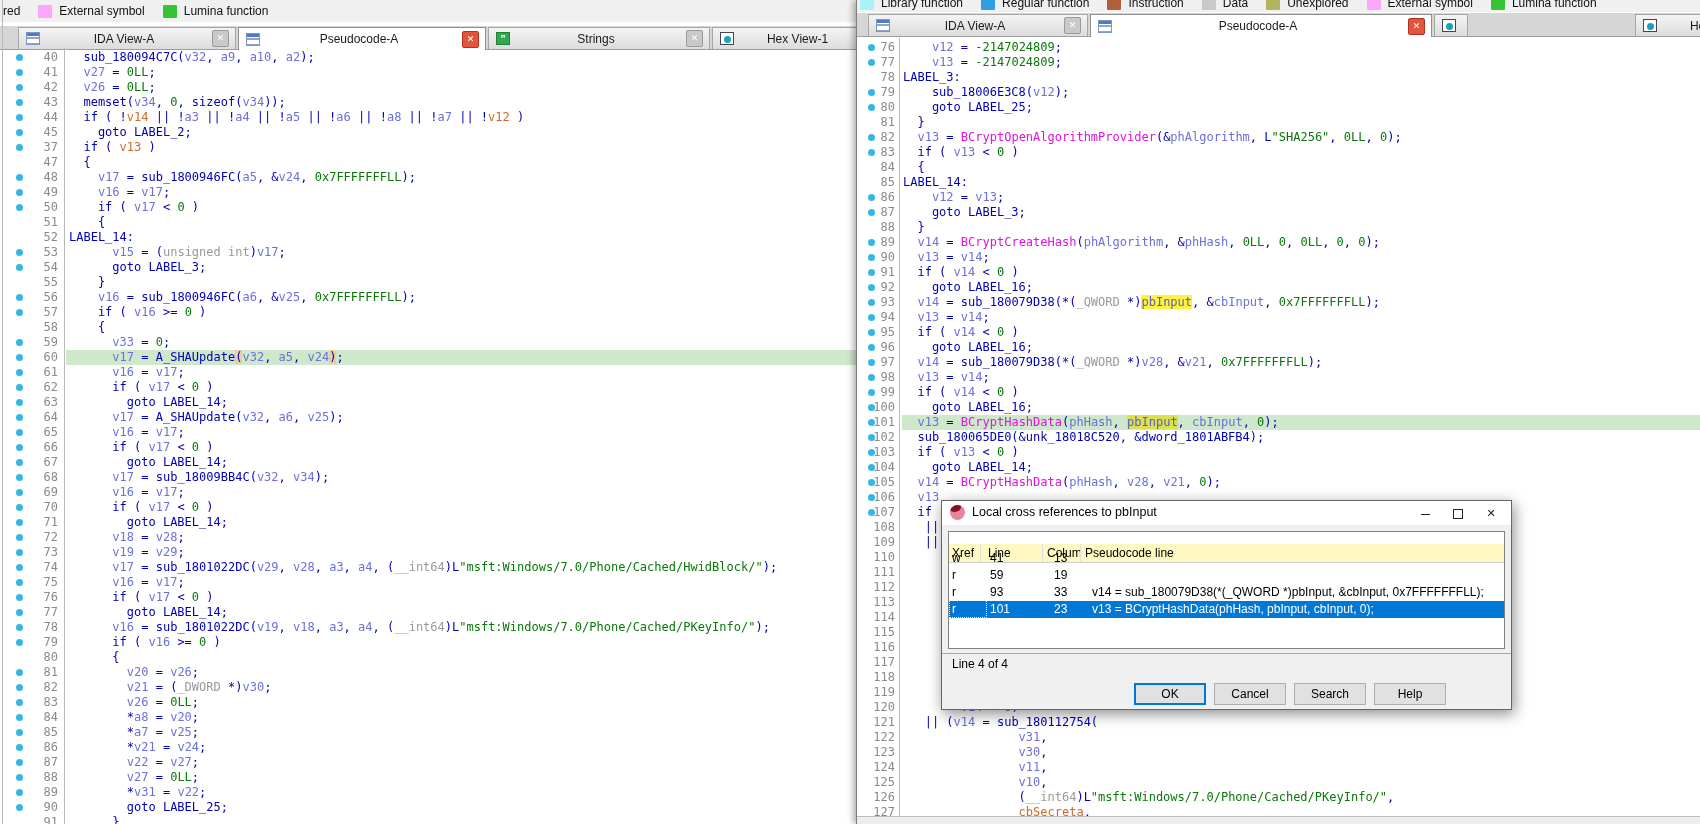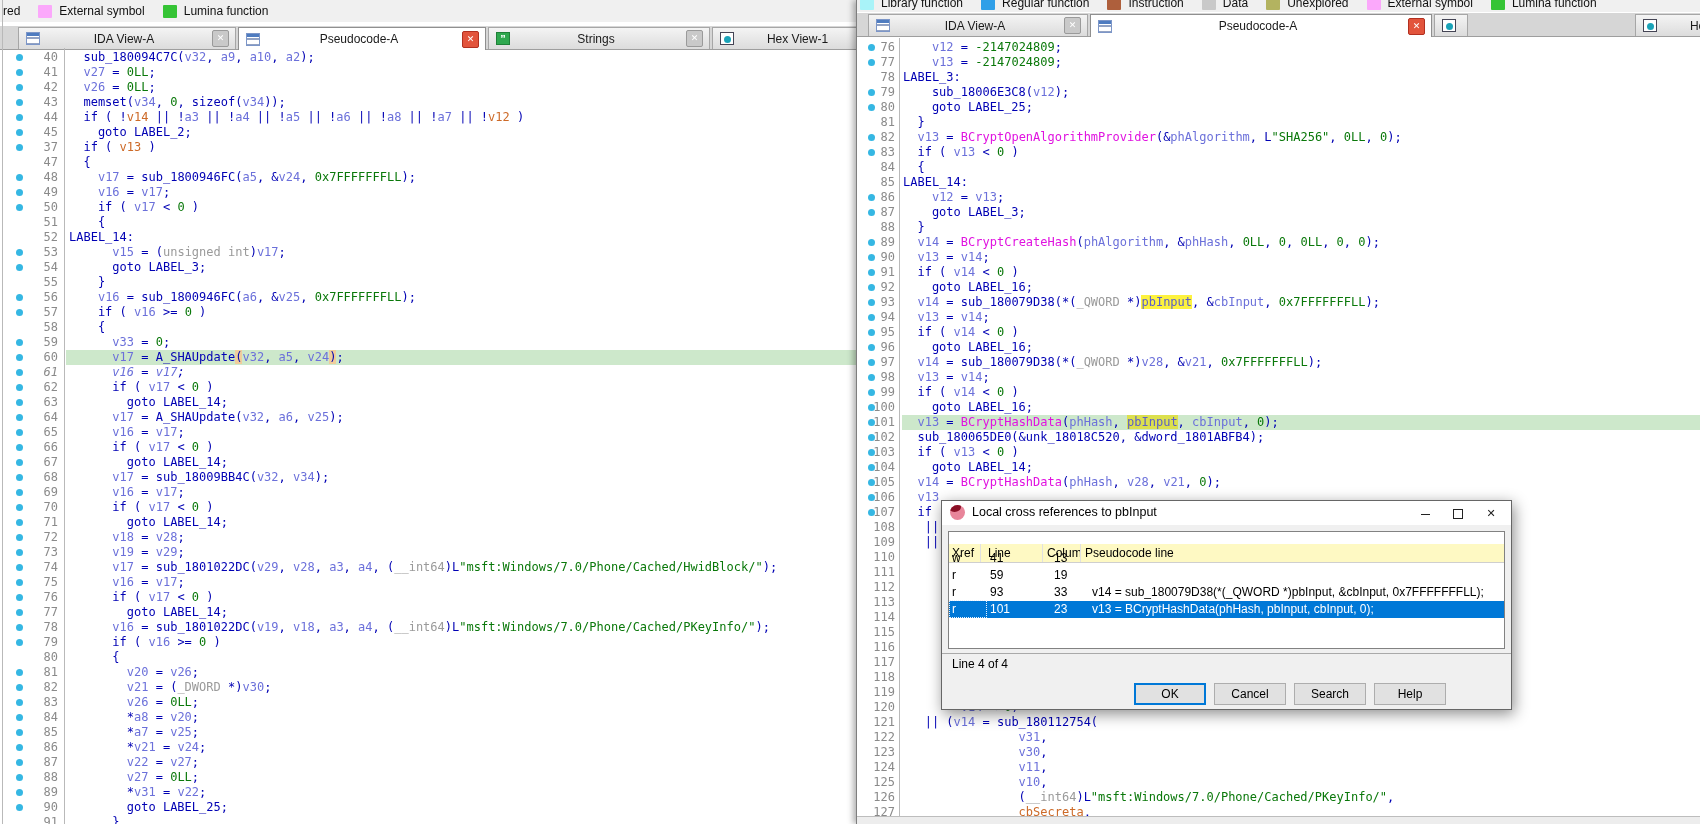--- a/index.html
+++ b/index.html
@@ -147,21 +147,21 @@
         <div class="cl" style="top: 215px;"><div class="ln">51</div><div class="src"><span class="tk-d">    {</span></div></div>
         <div class="cl" style="top: 230px;"><div class="ln">52</div><div class="src"><span class="tk-d">LABEL_14:</span></div></div>
         <div class="cl" style="top: 245px;"><div class="dot"></div><div class="ln">53</div><div class="src"><span class="tk-d">      </span><span class="tk-v">v15</span><span class="tk-d"> = (</span><span class="tk-t">unsigned int</span><span class="tk-d">)</span><span class="tk-v">v17</span><span class="tk-d">;</span></div></div>
         <div class="cl" style="top: 260px;"><div class="dot"></div><div class="ln">54</div><div class="src"><span class="tk-d">      goto LABEL_3;</span></div></div>
         <div class="cl" style="top: 275px;"><div class="ln">55</div><div class="src"><span class="tk-d">    }</span></div></div>
         <div class="cl" style="top: 290px;"><div class="dot"></div><div class="ln">56</div><div class="src"><span class="tk-d">    </span><span class="tk-v">v16</span><span class="tk-d"> = sub_1800946FC(</span><span class="tk-v">a6</span><span class="tk-d">, &amp;</span><span class="tk-v">v25</span><span class="tk-d">, </span><span class="tk-n">0x7FFFFFFFLL</span><span class="tk-d">);</span></div></div>
         <div class="cl" style="top: 305px;"><div class="dot"></div><div class="ln">57</div><div class="src"><span class="tk-d">    if ( </span><span class="tk-v">v16</span><span class="tk-d"> &gt;= </span><span class="tk-n">0</span><span class="tk-d"> )</span></div></div>
         <div class="cl" style="top: 320px;"><div class="ln">58</div><div class="src"><span class="tk-d">    {</span></div></div>
         <div class="cl" style="top: 335px;"><div class="dot"></div><div class="ln">59</div><div class="src"><span class="tk-d">      </span><span class="tk-v">v33</span><span class="tk-d"> = </span><span class="tk-n">0</span><span class="tk-d">;</span></div></div>
         <div class="cl" style="top: 350px;"><div class="band"></div><div class="dot"></div><div class="ln">60</div><div class="src"><span class="tk-d">      </span><span class="tk-v">v17</span><span class="tk-d"> = A_SHAUpdate</span><span class="tk-pb">(</span><span class="tk-v">v32</span><span class="tk-d">, </span><span class="tk-v">a5</span><span class="tk-d">, </span><span class="tk-v">v24</span><span class="tk-pb">)</span><span class="tk-d">;</span></div></div>
-        <div class="cl" style="top: 365px; font-style: italic;"><div class="dot"></div><div class="ln">61</div><div class="src"><span class="tk-d">      </span><span class="tk-v">v16</span><span class="tk-d"> = </span><span class="tk-v">v17</span><span class="tk-d">;</span></div></div>
+        <div class="cl" style="top: 365px;"><div class="dot"></div><div class="ln">61</div><div class="src"><span class="tk-d">      </span><span class="tk-v">v16</span><span class="tk-d"> = </span><span class="tk-v">v17</span><span class="tk-d">;</span></div></div>
         <div class="cl" style="top: 380px;"><div class="dot"></div><div class="ln">62</div><div class="src"><span class="tk-d">      if ( </span><span class="tk-v">v17</span><span class="tk-d"> &lt; </span><span class="tk-n">0</span><span class="tk-d"> )</span></div></div>
         <div class="cl" style="top: 395px;"><div class="dot"></div><div class="ln">63</div><div class="src"><span class="tk-d">        goto LABEL_14;</span></div></div>
         <div class="cl" style="top: 410px;"><div class="dot"></div><div class="ln">64</div><div class="src"><span class="tk-d">      </span><span class="tk-v">v17</span><span class="tk-d"> = A_SHAUpdate(</span><span class="tk-v">v32</span><span class="tk-d">, </span><span class="tk-v">a6</span><span class="tk-d">, </span><span class="tk-v">v25</span><span class="tk-d">);</span></div></div>
         <div class="cl" style="top: 425px;"><div class="dot"></div><div class="ln">65</div><div class="src"><span class="tk-d">      </span><span class="tk-v">v16</span><span class="tk-d"> = </span><span class="tk-v">v17</span><span class="tk-d">;</span></div></div>
         <div class="cl" style="top: 440px;"><div class="dot"></div><div class="ln">66</div><div class="src"><span class="tk-d">      if ( </span><span class="tk-v">v17</span><span class="tk-d"> &lt; </span><span class="tk-n">0</span><span class="tk-d"> )</span></div></div>
         <div class="cl" style="top: 455px;"><div class="dot"></div><div class="ln">67</div><div class="src"><span class="tk-d">        goto LABEL_14;</span></div></div>
         <div class="cl" style="top: 470px;"><div class="dot"></div><div class="ln">68</div><div class="src"><span class="tk-d">      </span><span class="tk-v">v17</span><span class="tk-d"> = sub_18009BB4C(</span><span class="tk-v">v32</span><span class="tk-d">, </span><span class="tk-v">v34</span><span class="tk-d">);</span></div></div>
         <div class="cl" style="top: 485px;"><div class="dot"></div><div class="ln">69</div><div class="src"><span class="tk-d">      </span><span class="tk-v">v16</span><span class="tk-d"> = </span><span class="tk-v">v17</span><span class="tk-d">;</span></div></div>
         <div class="cl" style="top: 500px;"><div class="dot"></div><div class="ln">70</div><div class="src"><span class="tk-d">      if ( </span><span class="tk-v">v17</span><span class="tk-d"> &lt; </span><span class="tk-n">0</span><span class="tk-d"> )</span></div></div>
         <div class="cl" style="top: 515px;"><div class="dot"></div><div class="ln">71</div><div class="src"><span class="tk-d">        goto LABEL_14;</span></div></div>

